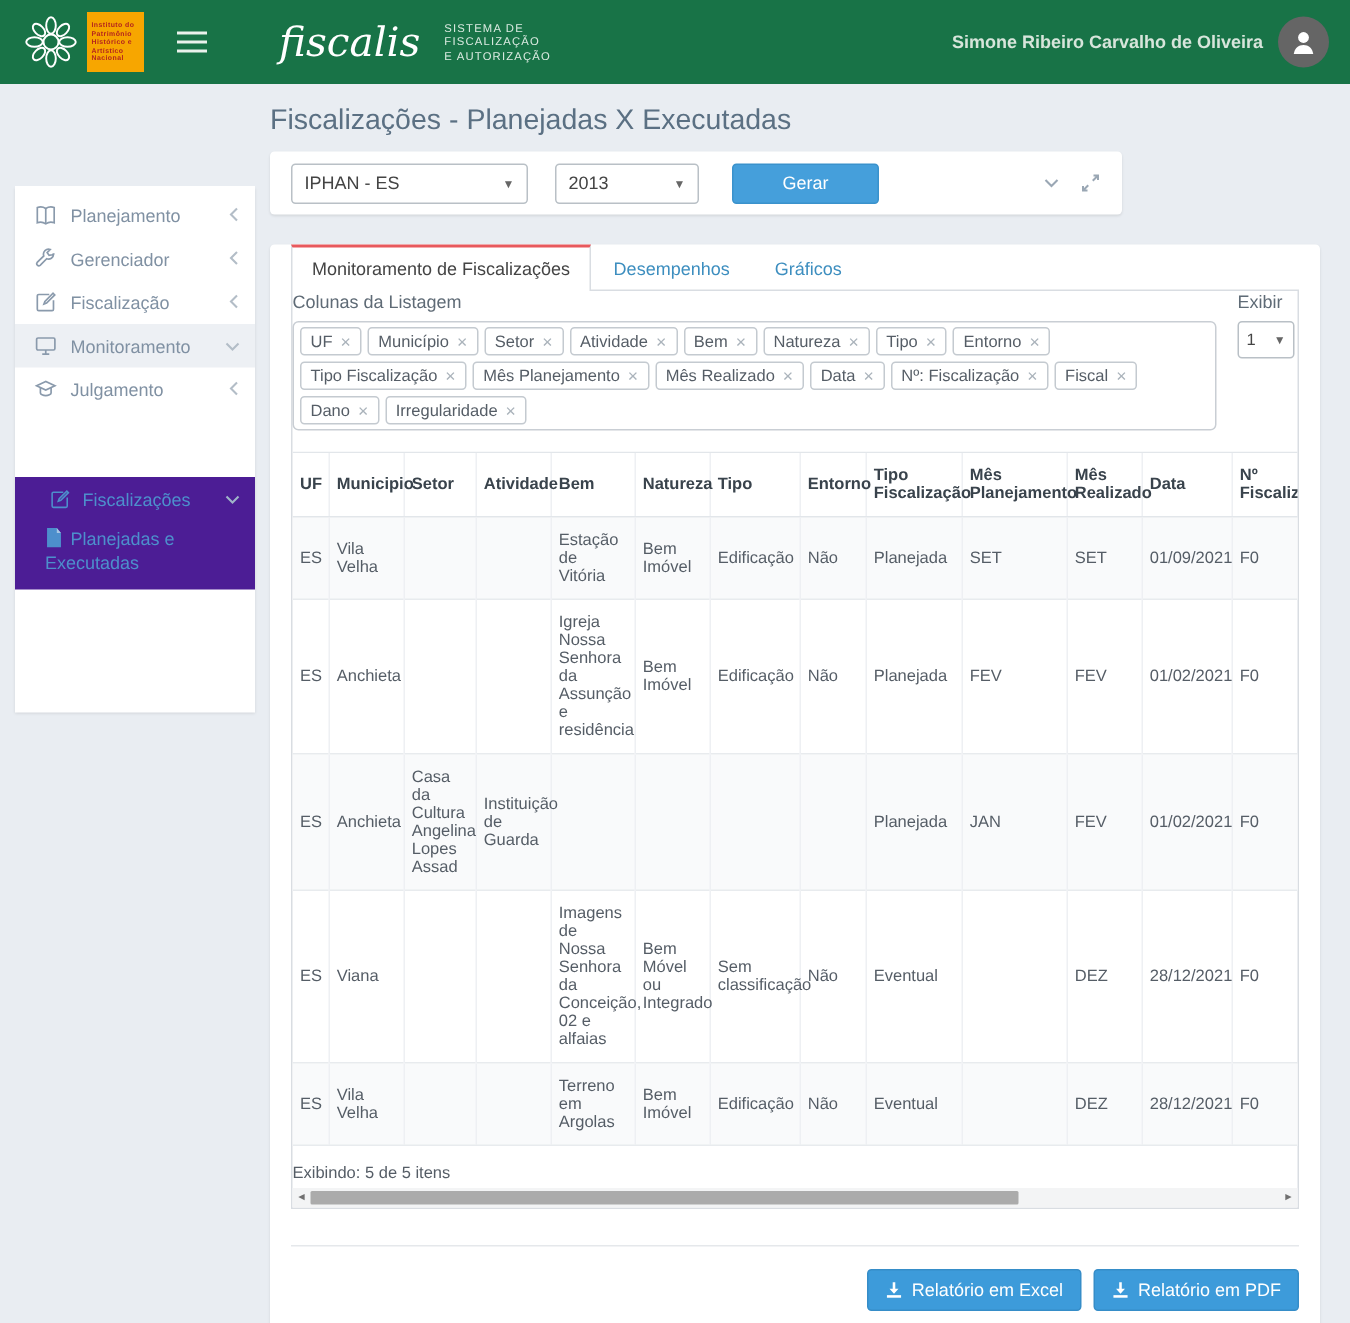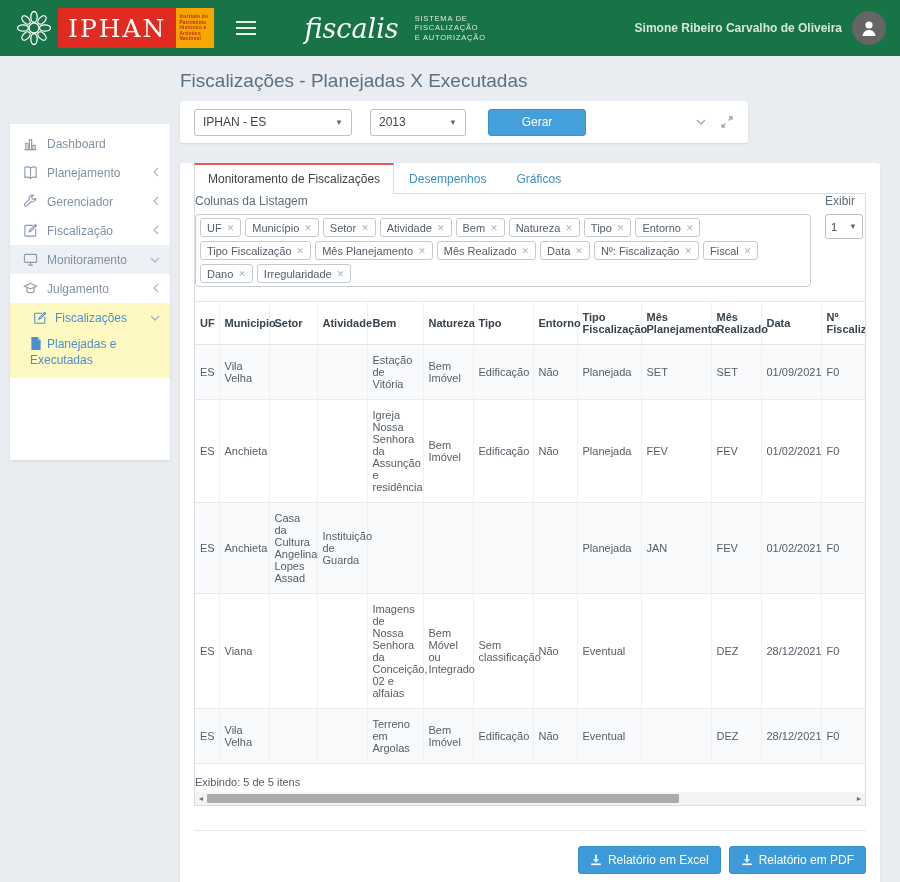--- a/index.html
+++ b/index.html
@@ -94,21 +94,21 @@
     padding: 5px 0 82px 0; font-size: 12px;
   }
   .side-item {
     height: 29px; display: flex; align-items: center;
     padding: 0 10px 0 13px; color: #8091a3; cursor: pointer; gap: 9px;
   }
   .side-item svg { flex: 0 0 auto; }
   .side-item .lbl { flex: 1; }
   .side-item .chev { color: #b3bdc7; }
   .side-item.active-parent { background: #edf0f4; }
-  .submenu { background: #fef9c3; padding-bottom: 4px; }
+  .submenu { background: #4c1d95; padding-bottom: 4px; margin-top: 44px; }
   .side-sub {
     height: 29px; display: flex; align-items: center;
     padding: 0 10px 0 23px; color: #4d8fcc; cursor: pointer; gap: 8px; font-size: 12px;
   }
   .side-sub .lbl { flex: 1; }
   .side-sub .chev { color: #9fb4c9; }
   .side-leaf {
     padding: 4px 8px 6px 20px; color: #4d8fcc; cursor: pointer;
     font-size: 12px; line-height: 16px; width: 150px;
   }
@@ -202,23 +202,20 @@
       <ellipse cx="20" cy="9" rx="3.2" ry="5.5"></ellipse>
       <ellipse cx="20" cy="31" rx="3.2" ry="5.5"></ellipse>
       <ellipse cx="9" cy="20" rx="5.5" ry="3.2"></ellipse>
       <ellipse cx="31" cy="20" rx="5.5" ry="3.2"></ellipse>
       <ellipse cx="12" cy="12" rx="3" ry="5" transform="rotate(-45 12 12)"></ellipse>
       <ellipse cx="28" cy="12" rx="3" ry="5" transform="rotate(45 28 12)"></ellipse>
       <ellipse cx="12" cy="28" rx="3" ry="5" transform="rotate(45 12 28)"></ellipse>
       <ellipse cx="28" cy="28" rx="3" ry="5" transform="rotate(-45 28 28)"></ellipse>
     </g>
   </svg>
-  <div class="logo-red">
-    <span>IPHAN</span>
-  </div>
   <div class="logo-yellow">
     <span>Instituto do</span>
     <span>Patrimônio</span>
     <span>Histórico e</span>
     <span>Artístico</span>
     <span>Nacional</span>
   </div>
   <div class="hamburger">
       <i></i>
       <i></i>
@@ -261,31 +258,20 @@
       <svg width="14" height="14" viewBox="0 0 14 14">
         <g stroke="#9aa7b4" stroke-width="1.3" fill="none">
           <path d="M8.5 5.5 L12 2 M9 2h3v3"></path>
           <path d="M5.5 8.5 L2 12 M2 9v3h3"></path>
         </g>
       </svg>
     </div>
   </div>
 
   <div class="sidebar">
-    <div class="side-item">
-      <svg width="15" height="15" viewBox="0 0 16 16">
-        <g fill="none" stroke="#8a9aac" stroke-width="1.2">
-          <path d="M1.5 14.5h13"></path>
-            <rect x="3" y="8" width="2.4" height="6.5"></rect>
-          <rect x="6.8" y="4" width="2.4" height="10.5"></rect>
-            <rect x="10.6" y="10" width="2.4" height="4.5"></rect>
-        </g>
-      </svg>
-      <span class="lbl">Dashboard</span>
-    </div>
     <div class="side-item">
       <svg width="15" height="15" viewBox="0 0 16 16">
         <g fill="none" stroke="#8a9aac" stroke-width="1.2">
           <path d="M8 3.2C6.2 2 3.4 2 2 2.5v10.8c1.4-.5 4.2-.5 6 .8 1.8-1.3 4.6-1.3 6-.8V2.5C12.6 2 9.8 2 8 3.2z"></path>
           <path d="M8 3.2v10.9"></path>
         </g>
       </svg>
       <span class="lbl">Planejamento</span>
       <span class="chev">
         <svg width="8" height="10" viewBox="0 0 8 10">

